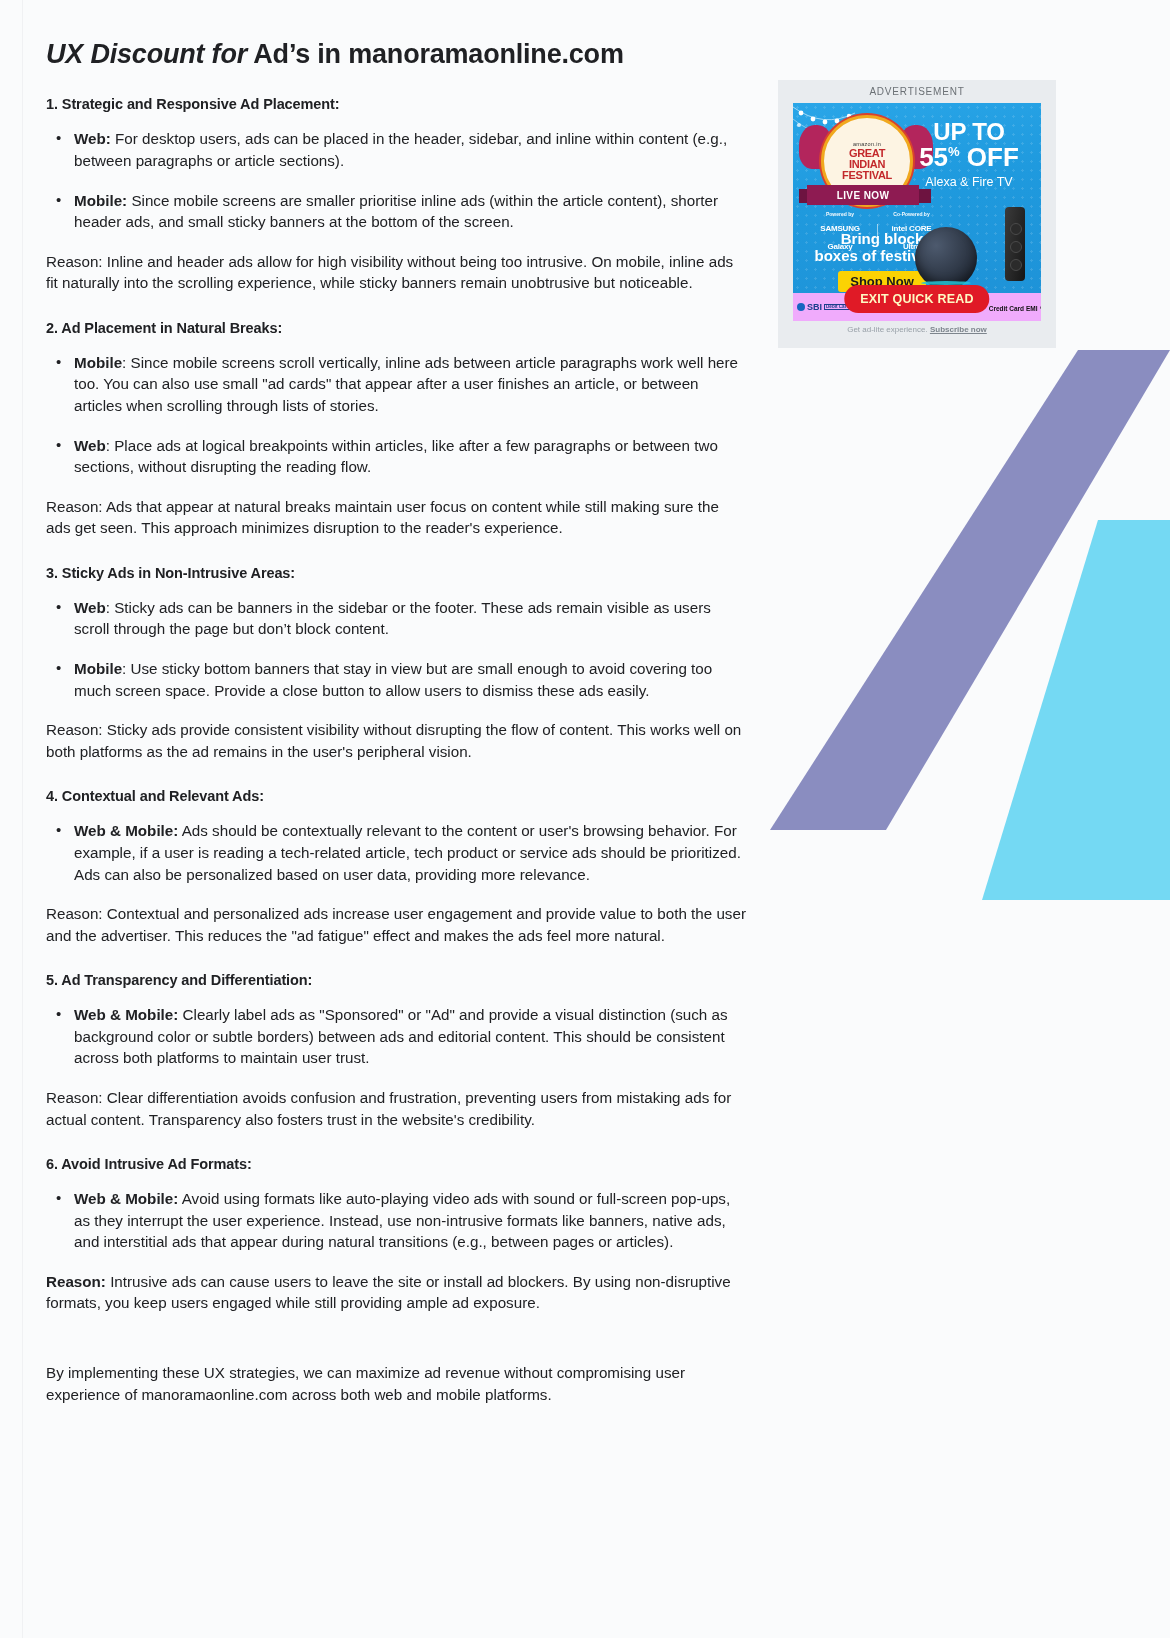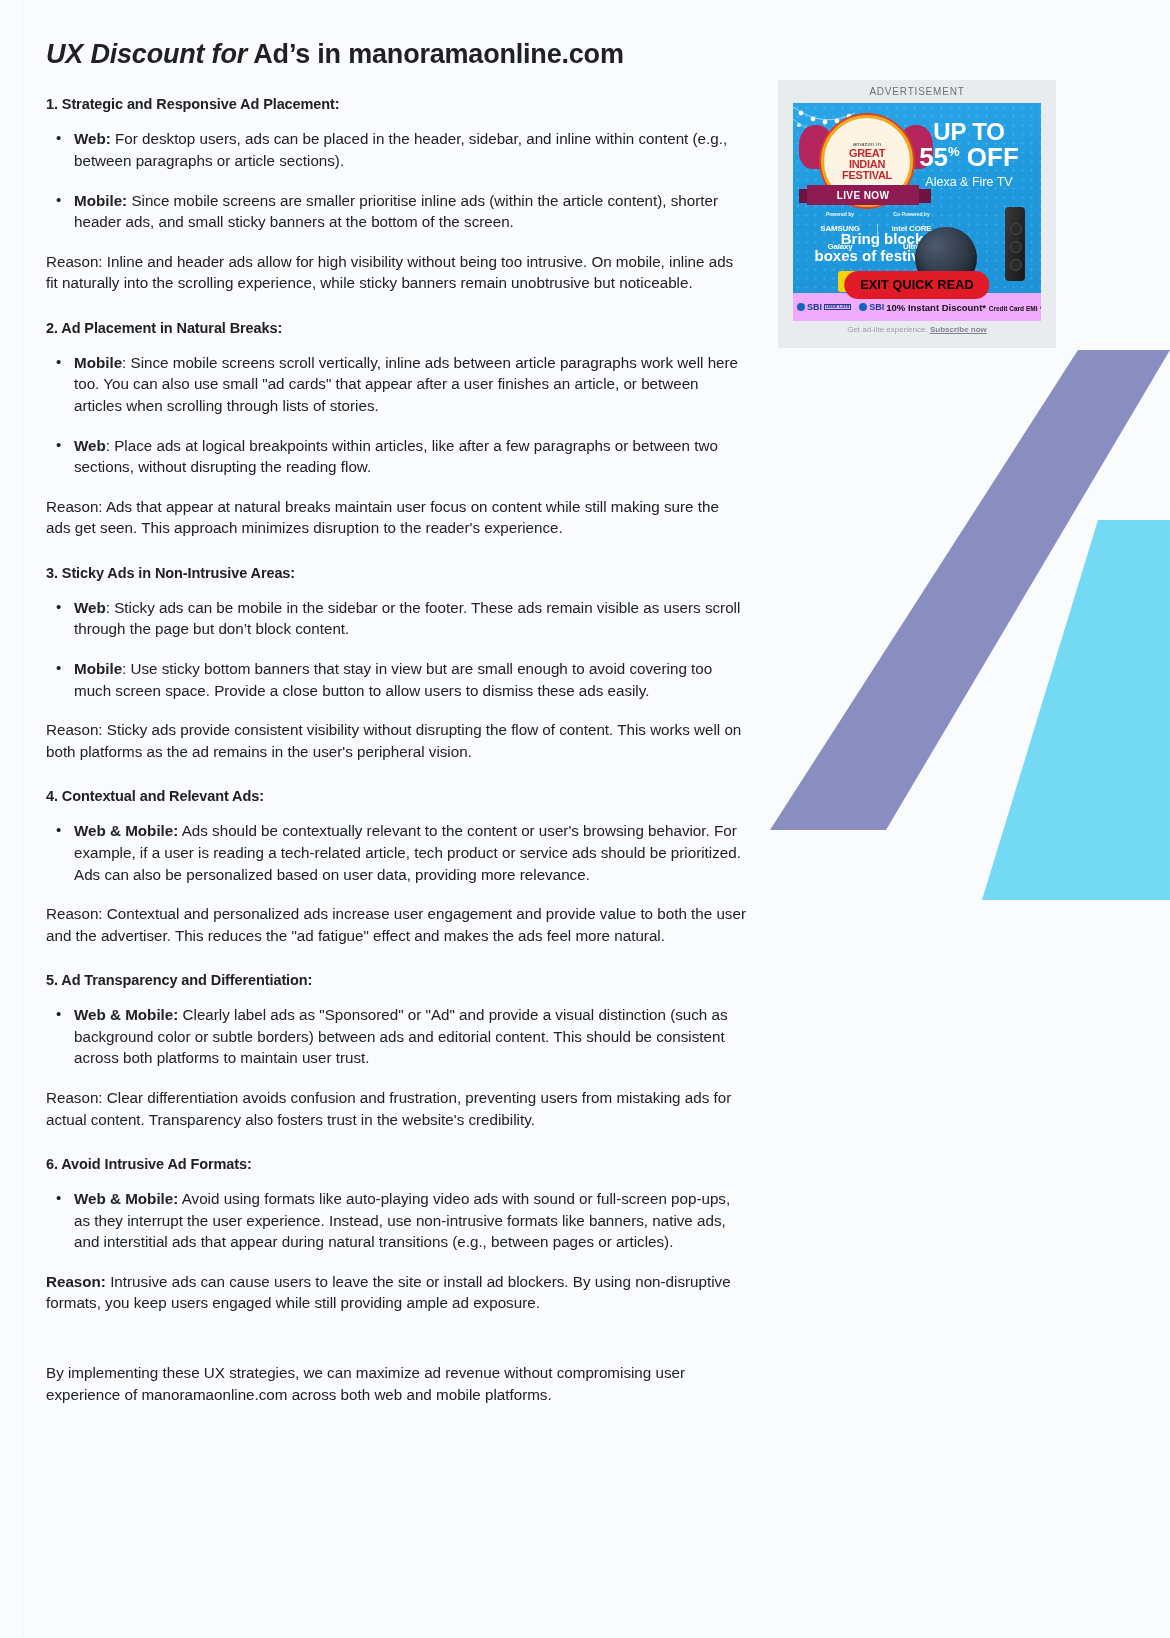--- a/index.html
+++ b/index.html
@@ -252,23 +252,23 @@
     width: 248px; margin: 4px auto 0;
     text-align: center;
     font-size: 8px;
     color: #98a0a8;
   }
   .ad-foot .sub { color:#7d858d; font-weight:bold; text-decoration: underline; }
   .exit-pill {
     position: absolute;
     left: 50%;
     transform: translateX(-50%);
-    top: 191px;
+    top: 205px;
     background: #e01a26;
-    color: #000000;
+    color: #fef9c3;
     font-size: 12.5px;
     font-weight: bold;
     letter-spacing: 0.2px;
     padding: 7px 16px;
     border-radius: 18px;
     white-space: nowrap;
     z-index: 5;
   }
 </style>
 </head>
@@ -303,21 +303,21 @@
       <ul class="bullets">
         <li><b>Mobile</b><span>: Since mobile screens scroll vertically, inline ads between article paragraphs work well here too. You can also use small "ad cards" that appear after a user finishes an article, or between articles when scrolling through lists of stories.</span></li>
         <li><b>Web</b><span>: Place ads at logical breakpoints within articles, like after a few paragraphs or between two sections, without disrupting the reading flow.</span></li>
       </ul>
       <p class="reason"><span>Reason:</span><span> Ads that appear at natural breaks maintain user focus on content while still making sure the ads get seen. This approach minimizes disruption to the reader's experience.</span></p>
     </div>
 
     <div class="sec-block">
       <h2 class="section-heading">3. Sticky Ads in Non-Intrusive Areas:</h2>
       <ul class="bullets">
-        <li><b>Web</b><span>: Sticky ads can be mobile in the sidebar or the footer. These ads remain visible as users scroll through the page but don’t block content.</span></li>
+        <li><b>Web</b><span>: Sticky ads can be banners in the sidebar or the footer. These ads remain visible as users scroll through the page but don’t block content.</span></li>
         <li><b>Mobile</b><span>: Use sticky bottom banners that stay in view but are small enough to avoid covering too much screen space. Provide a close button to allow users to dismiss these ads easily.</span></li>
       </ul>
       <p class="reason"><span>Reason:</span><span> Sticky ads provide consistent visibility without disrupting the flow of content. This works well on both platforms as the ad remains in the user's peripheral vision.</span></p>
     </div>
 
     <div class="sec-block">
       <h2 class="section-heading">4. Contextual and Relevant Ads:</h2>
       <ul class="bullets">
         <li><b>Web &amp; Mobile:</b><span> Ads should be contextually relevant to the content or user's browsing behavior. For example, if a user is reading a tech-related article, tech product or service ads should be prioritized. Ads can also be personalized based on user data, providing more relevance.</span></li>
       </ul>

